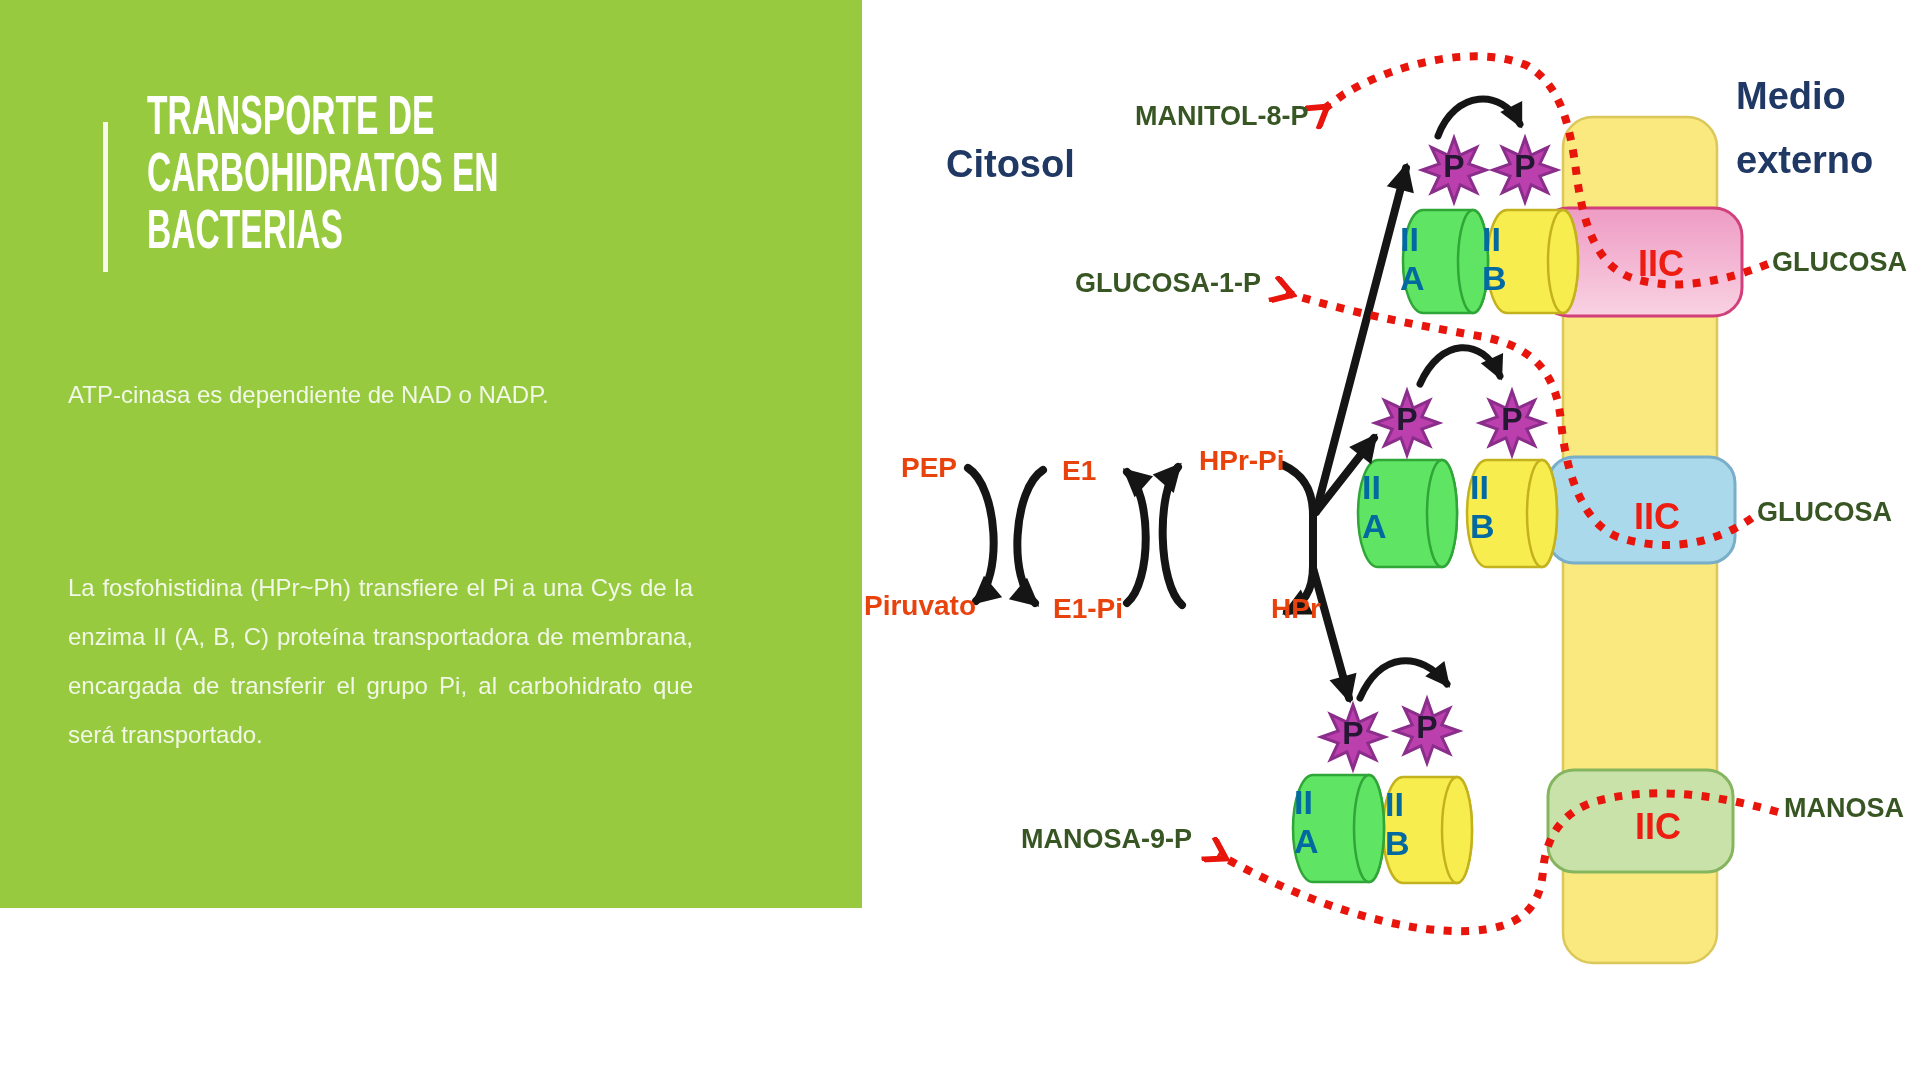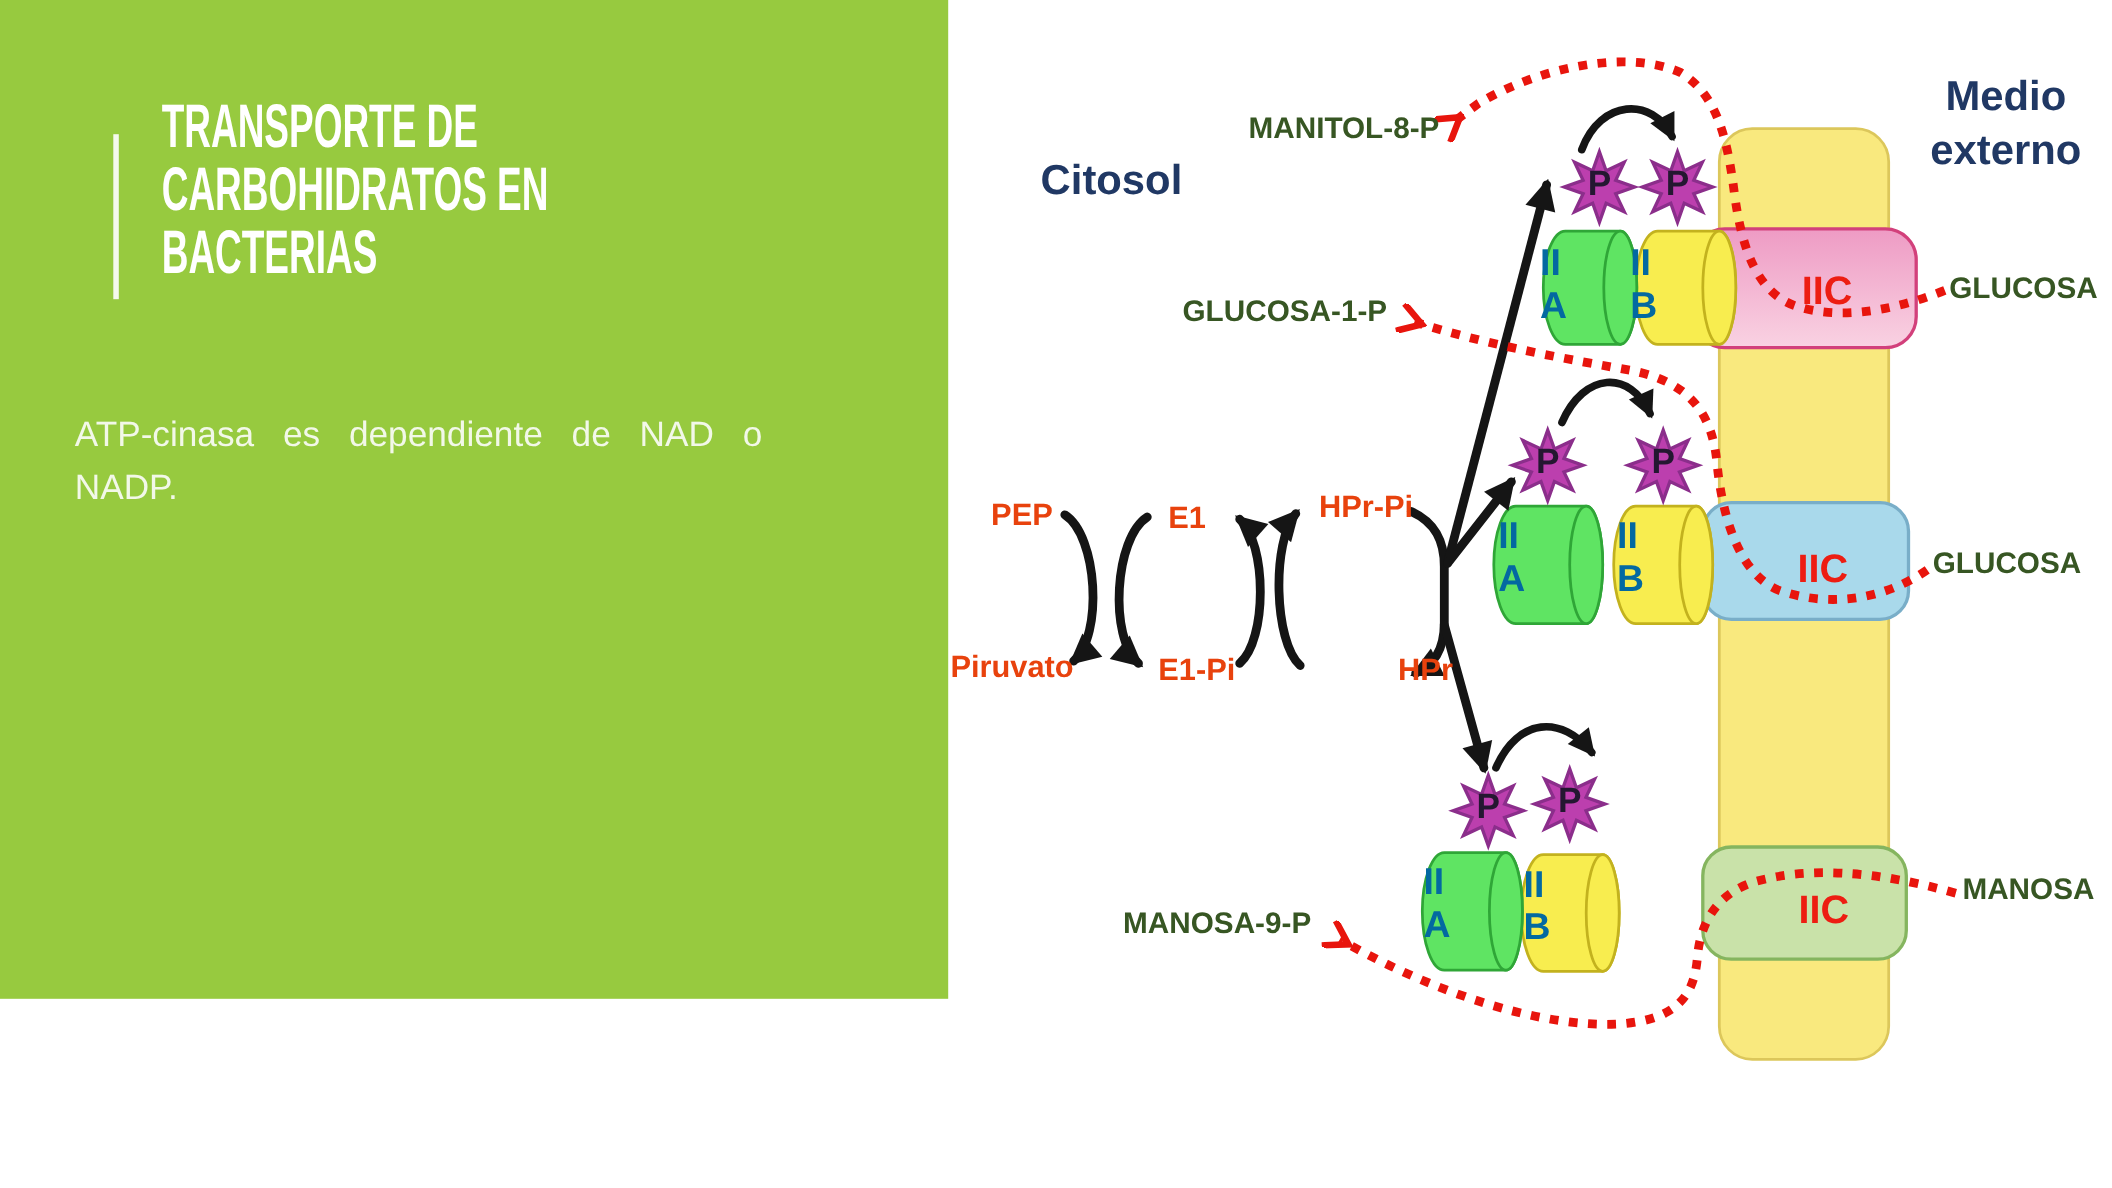--- a/index.html
+++ b/index.html
@@ -15,43 +15,44 @@
     position:absolute;left:103px;top:122px;width:5px;height:150px;
     background:rgba(255,255,255,.9);
   }
   .title{
     position:absolute;left:147px;top:86px;width:610px;
     color:#ffffff;font-weight:700;font-size:56px;line-height:57px;
     transform:scaleX(0.60);transform-origin:left top;white-space:normal;
   }
   .para{
     position:absolute;left:68px;width:625px;color:#F2F8E8;
-    font-size:32px;line-height:49px;text-align:justify;
+    font-size:24px;line-height:49px;text-align:justify;
   }
   .para1{top:370px;}
   .para2{top:563px;}
   .diagram-svg{position:absolute;left:0;top:0;width:1920px;height:1080px;}
   .lbl{position:absolute;font-weight:700;white-space:nowrap;}
   .region{color:#203864;font-size:38px;}
-  .region.ext{white-space:normal;width:175px;text-align:center;line-height:49px;}
+  .region.ext{white-space:normal;width:175px;text-align:left;line-height:64px;}
   .sugar{color:#375623;font-size:27px;}
   .cyc{color:#E8420D;font-size:28px;}
   .p-label{color:#241731;font-size:32px;width:40px;text-align:center;}
   .cyl-label{color:#0369a1;font-size:34px;line-height:39px;width:80px;text-align:left;white-space:normal;}
   .iic-label{color:#ED1D12;font-size:36px;width:80px;text-align:right;}
 </style>
 </head>
 <body>
 
 <div class="slide">
 
   <div class="left-panel">
     <div class="title-bar"></div>
     <div class="title">TRANSPORTE DE CARBOHIDRATOS EN BACTERIAS</div>
     <div class="para para1">ATP-cinasa es dependiente de NAD o NADP.</div>
+    <div class="para para2">La fosfohistidina (HPr~Ph) transfiere el Pi a una Cys de la enzima II (A, B, C) proteína transportadora de membrana, encargada de transferir el grupo Pi, al carbohidrato que será transportado.</div>
   </div>
 
   <svg class="diagram-svg" viewBox="0 0 1920 1080">
     <defs>
       <marker id="mBlack" viewBox="0 0 12 12" refX="9" refY="6" markerWidth="4.2" markerHeight="4.2" orient="auto-start-reverse">
         <path d="M1,1 L11,6 L1,11 z" fill="#151515"></path>
       </marker>
       <marker id="mRed" viewBox="0 0 12 12" refX="6" refY="6" markerWidth="3.4" markerHeight="3.4" orient="auto">
         <path d="M10,1 L2,6 L10,11" fill="none" stroke="#E8150D" stroke-width="2.6" stroke-linecap="square"></path>
       </marker>

